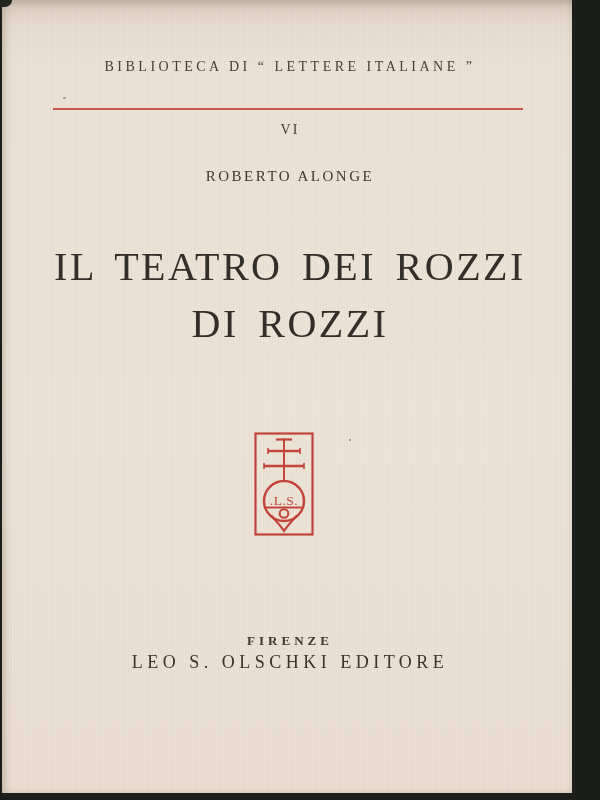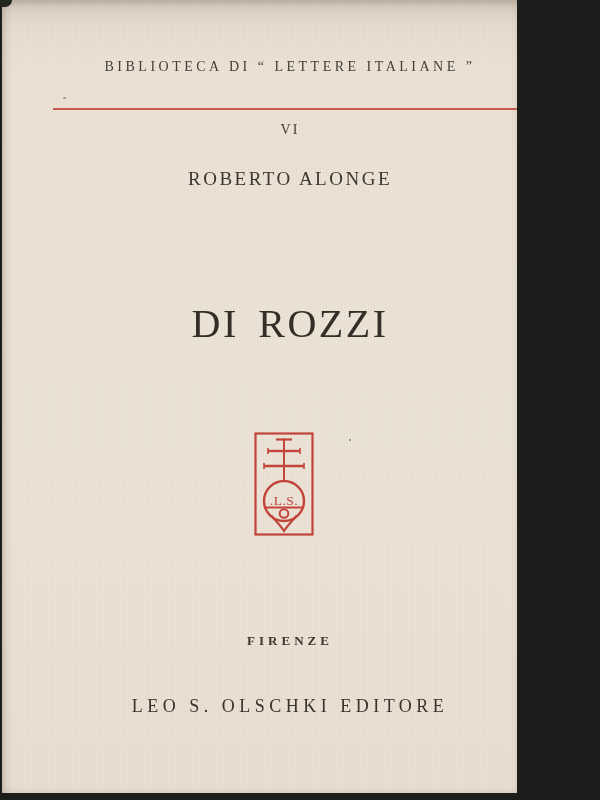--- a/index.html
+++ b/index.html
@@ -3,52 +3,52 @@
 <meta charset="utf-8">
 <style>
   html,body{margin:0;padding:0;}
   body{
     width:600px;height:800px;
     background:#1b1e1a;
     font-family:"Liberation Serif","DejaVu Serif",serif;
     overflow:hidden;
   }
   .photo{
-    position:relative;width:517px;height:800px;
+    position:relative;width:572px;height:800px;
     background:#1b1e1a;overflow:hidden;
   }
   
   .page{
     position:absolute;left:2px;top:0;right:0;bottom:7px;
     background:
       repeating-linear-gradient(90deg, rgba(125,105,82,0.04) 0 1px, rgba(255,255,255,0) 1px 3px),
       linear-gradient(180deg,#d6cabd 0px,#e6dccf 26px,#ebe2d5 65px,#ece3d7 55%,#e9ded1 100%);
     box-shadow:
       inset 7px 0 9px -5px rgba(95,78,60,0.30),
       inset 0 9px 10px -7px rgba(95,78,60,0.30),
       inset -4px -4px 10px -6px rgba(95,78,60,0.18);
   }
   .content{position:absolute;left:0;top:0;width:576px;height:100%;}
   .centered{position:absolute;left:0;width:100%;text-align:center;}
 
   .series-name{top:59px;font-size:14px;letter-spacing:3.5px;color:#443e36;}
   .series-volume{top:82px;font-size:14px;letter-spacing:2px;color:#443e36;margin-top:40px;}
   .red-rule{position:absolute;left:51px;top:108px;width:470px;height:2px;background:#c6584e;}
 
-  .author-name{top:168px;font-size:19px;letter-spacing:2.5px;color:#3d372f;}
+  .author-name{top:168px;font-size:15px;letter-spacing:2.5px;color:#3d372f;}
 
   .book-title{
     top:238px;font-size:40px;line-height:57px;
     letter-spacing:2.5px;word-spacing:7px;color:#332e28;
   }
 
   .emblem{position:absolute;left:252px;top:432px;width:60px;height:104px;}
 
   .imprint-place{top:633px;font-size:13px;letter-spacing:4px;color:#3d372f;font-weight:bold;}
-  .imprint-publisher{top:652px;font-size:18px;letter-spacing:4.5px;color:#3a342c;margin-top:44px;}
+  .imprint-publisher{top:652px;font-size:18px;letter-spacing:4.5px;color:#3a342c;}
   .imprint-year{top:677px;font-size:13px;letter-spacing:3px;color:#3d372f;}
 
   
   .corner-spot{position:absolute;left:0;top:0;width:12px;height:7px;background:#23261f;border-radius:0 0 9px 0;}
   .pen-mark{
     position:absolute;left:582px;top:756px;width:4px;height:17px;
     background:linear-gradient(180deg,#b29172 0%,#7d5f43 65%,#6b4f36 100%);
     border-radius:45% 60% 50% 50%;
     transform:rotate(14deg);opacity:.85;
   }
@@ -66,21 +66,21 @@
 
       <div class="centered series-name">BIBLIOTECA DI “ LETTERE ITALIANE ”</div>
 
       <div class="centered series-volume">VI</div>
 
       <div class="red-rule"></div>
 
       <div class="centered author-name">ROBERTO ALONGE</div>
 
       <div class="centered book-title">
-        <br>
+        <span>IL TEATRO DEI ROZZI</span><br>
         <span>DI ROZZI</span>
       </div>
 
       <svg class="emblem" viewBox="0 0 60 104">
 
         <rect x="1.5" y="1.5" width="57" height="101" fill="none" stroke="#c2443a" stroke-width="2.2"></rect>
 
         <g stroke="#c2443a">
           <line x1="30" y1="6.5" x2="30" y2="50" stroke-width="2"></line>
           <line x1="22" y1="7.5" x2="38" y2="7.5" stroke-width="2.2"></line>

